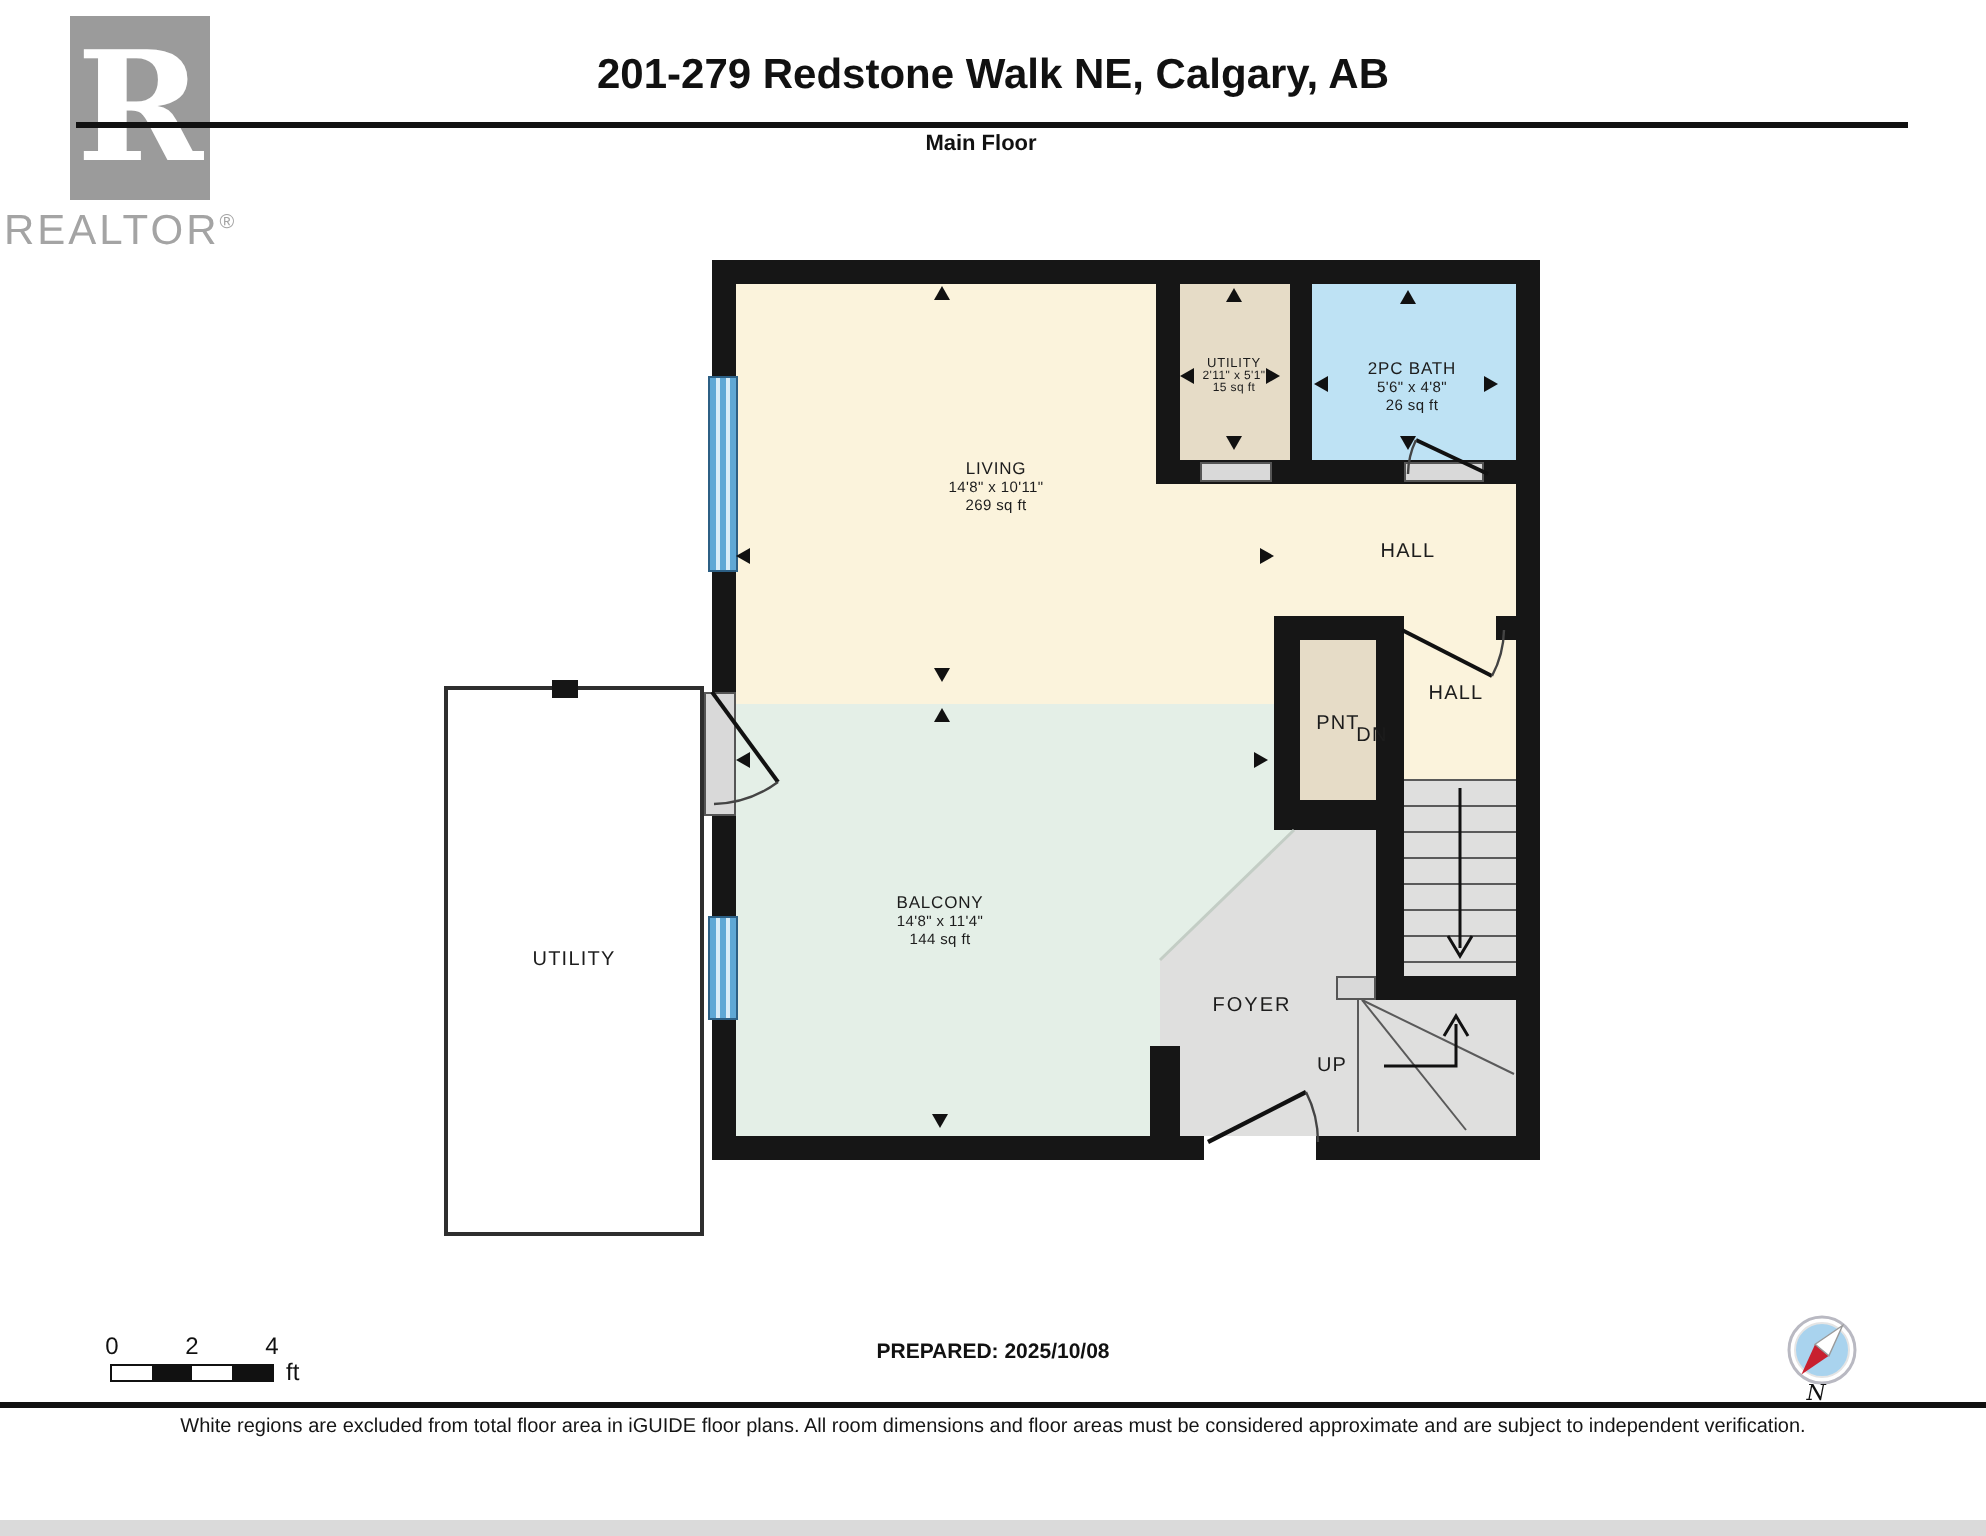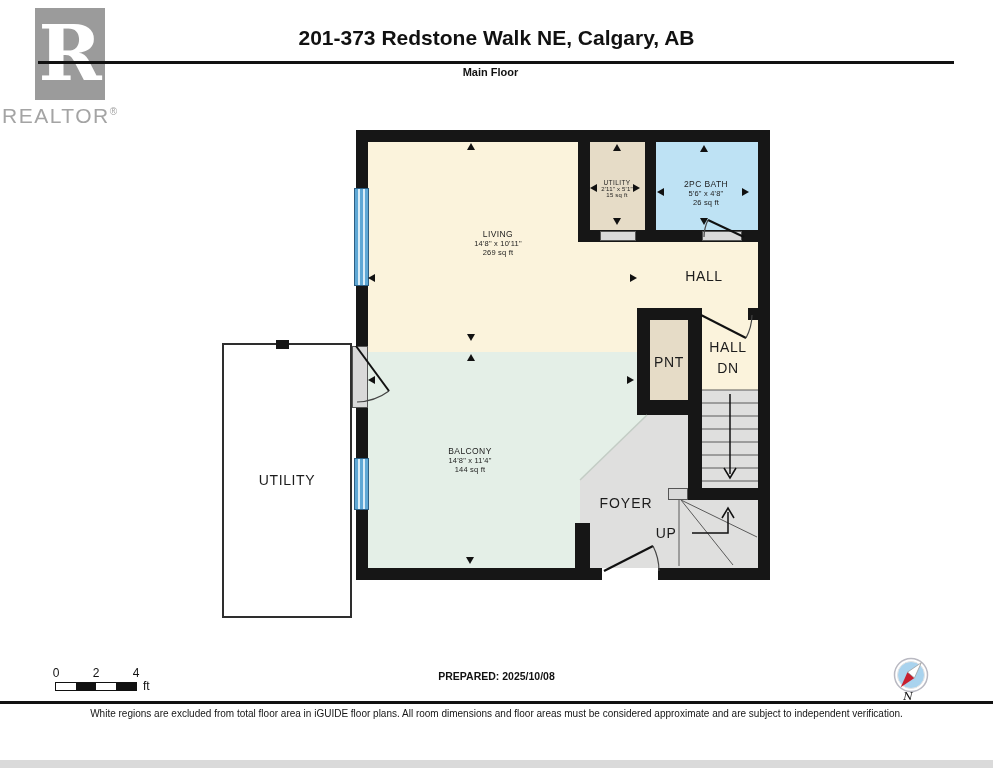--- a/index.html
+++ b/index.html
@@ -38,21 +38,21 @@
   .a-down{border-left:4px solid transparent;border-right:4px solid transparent;border-top:7px solid #111;}
   .a-left{border-top:4px solid transparent;border-bottom:4px solid transparent;border-right:7px solid #111;}
   .a-right{border-top:4px solid transparent;border-bottom:4px solid transparent;border-left:7px solid #111;}
   
   .rl{position:absolute;transform:translate(-50%,-50%);text-align:center;z-index:10;color:#1c1c1c;
       letter-spacing:.4px;white-space:nowrap;}
   .rl .nm{font-size:8.5px;}
   .rl .dm,.rl .ara{font-size:7.5px;letter-spacing:.2px;}
   .rl.small .nm{font-size:6.5px;}
   .rl.small .dm,.rl.small .ara{font-size:6px;}
-  .tag{position:absolute;transform:translate(-50%,-50%);font-size:14px;letter-spacing:.6px;
+  .tag{position:absolute;transform:translate(-50%,-50%);font-size:10px;letter-spacing:.6px;
        color:#1c1c1c;z-index:10;white-space:nowrap;text-align:center;}
   
   .scale-num{position:absolute;transform:translateX(-50%);font-size:12px;top:666px;z-index:4;}
   .scale-bar{left:55px;top:682px;width:80px;height:7px;border:1px solid #111;box-sizing:content-box;
              display:flex;z-index:4;}
   .scale-bar i{width:20px;height:7px;display:block;}
   .sb-b{background:#111;} .sb-w{background:#fff;}
   .scale-unit{left:143px;top:679px;font-size:12px;z-index:4;}
   .prepared{left:0;top:670px;width:993px;text-align:center;font-size:10.5px;font-weight:bold;z-index:4;}
   .compass{left:888px;top:652px;z-index:4;}
@@ -63,21 +63,21 @@
   .bottom-band{left:0;top:760px;width:993px;height:8px;background:#DADADA;z-index:4;}
 </style>
 </head>
 <body>
 
 <div class="abs logo-block">
   <span class="logo-r">R</span>
 </div>
 <div class="abs logo-brand"><span>REALTOR</span><span class="logo-reg">®</span></div>
 <div class="abs title-line"></div>
-<div class="abs page-title">201-373 Redstone Walk NE, Calgary, AB</div>
+<div class="abs page-title">201-279 Redstone Walk NE, Calgary, AB</div>
 <div class="abs floor-row">
   <div class="floor-label">Main Floor</div>
 </div>
 
 <div class="floor f-cream" style="left:368px;top:142px;width:390px;height:210px"></div>
 <div class="floor f-cream" style="left:698px;top:320px;width:60px;height:70px"></div>
 <div class="floor f-tan" style="left:590px;top:142px;width:55px;height:88px"></div>
 <div class="floor f-blue" style="left:656px;top:142px;width:102px;height:88px"></div>
 <div class="floor f-tan" style="left:650px;top:320px;width:38px;height:80px"></div>
 <div class="floor f-green" style="left:368px;top:352px;width:212px;height:216px"></div>
@@ -192,21 +192,21 @@
   <div class="dm">5'6" x 4'8"</div>
   <div class="ara">26 sq ft</div>
 </div>
 <div class="rl small" style="left:617px;top:188px">
   <div class="nm">UTILITY</div>
   <div class="dm">2'11" x 5'1"</div>
   <div class="ara">15 sq ft</div>
 </div>
 <div class="tag" style="left:704px;top:276px">HALL</div>
 <div class="tag" style="left:728px;top:347px">HALL</div>
-<div class="tag" style="left:728px;top:368px">DN</div>
+<div class="tag" style="left:686px;top:368px">DN</div>
 <div class="tag" style="left:669px;top:362px">PNT</div>
 <div class="tag" style="left:626px;top:503px;letter-spacing:1px">FOYER</div>
 <div class="tag" style="left:666px;top:533px">UP</div>
 <div class="tag" style="left:287px;top:480px">UTILITY</div>
 
 <div class="scale-num" style="left:56px">0</div>
 <div class="scale-num" style="left:96px">2</div>
 <div class="scale-num" style="left:136px">4</div>
 <div class="abs scale-bar">
   <i class="sb-w"></i>

